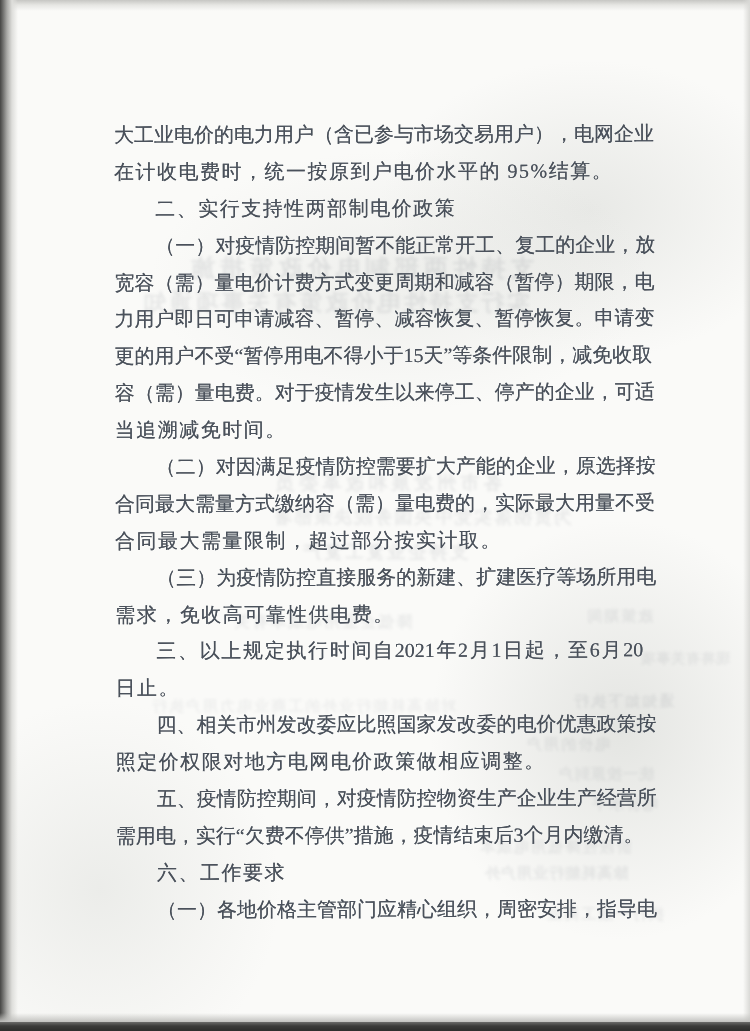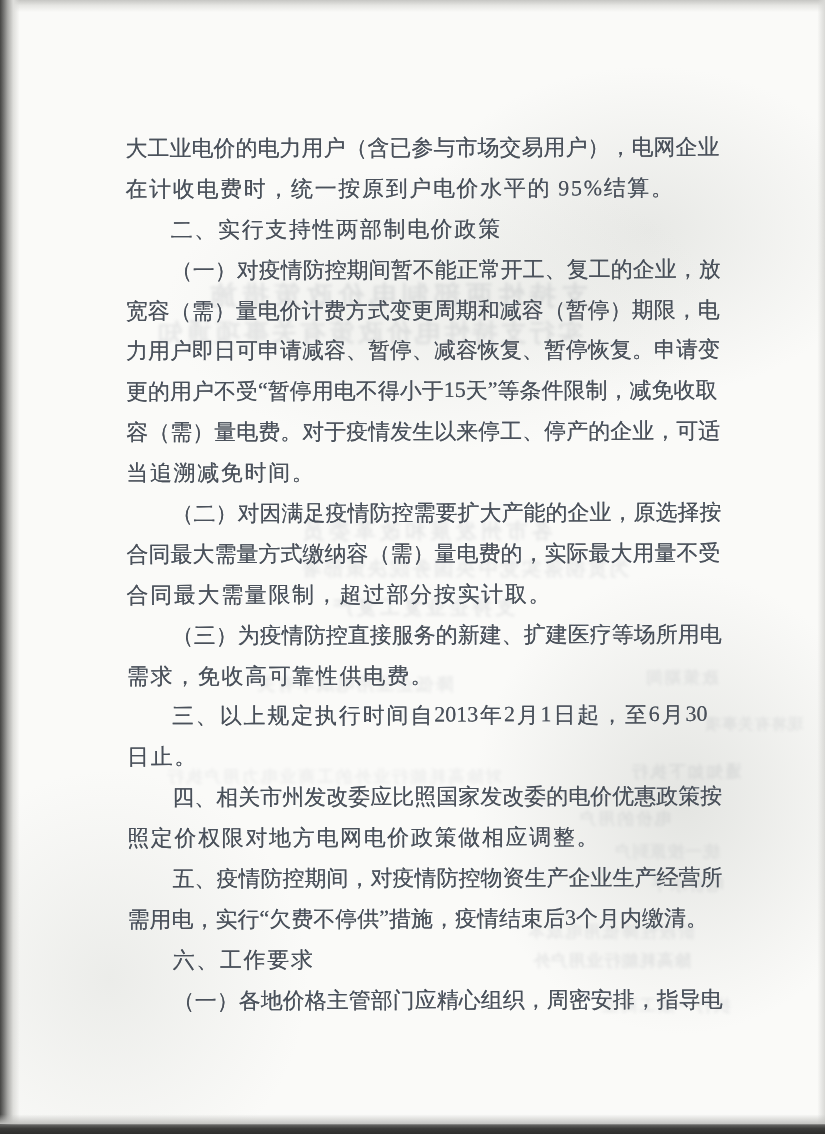--- a/index.html
+++ b/index.html
@@ -81,21 +81,21 @@
       <div class="line justify"><span>宽</span><span>容</span><span>（</span><span>需</span><span>）</span><span>量</span><span>电</span><span>价</span><span>计</span><span>费</span><span>方</span><span>式</span><span>变</span><span>更</span><span>周</span><span>期</span><span>和</span><span>减</span><span>容</span><span>（</span><span>暂</span><span>停</span><span>）</span><span>期</span><span>限</span><span>，</span><span>电</span></div>
       <div class="line justify"><span>力</span><span>用</span><span>户</span><span>即</span><span>日</span><span>可</span><span>申</span><span>请</span><span>减</span><span>容</span><span>、</span><span>暂</span><span>停</span><span>、</span><span>减</span><span>容</span><span>恢</span><span>复</span><span>、</span><span>暂</span><span>停</span><span>恢</span><span>复</span><span>。</span><span>申</span><span>请</span><span>变</span></div>
       <div class="line justify"><span>更</span><span>的</span><span>用</span><span>户</span><span>不</span><span>受</span><span>“</span><span>暂</span><span>停</span><span>用</span><span>电</span><span>不</span><span>得</span><span>小</span><span>于</span><span>15</span><span>天</span><span>”</span><span>等</span><span>条</span><span>件</span><span>限</span><span>制</span><span>，</span><span>减</span><span>免</span><span>收</span><span>取</span></div>
       <div class="line justify"><span>容</span><span>（</span><span>需</span><span>）</span><span>量</span><span>电</span><span>费</span><span>。</span><span>对</span><span>于</span><span>疫</span><span>情</span><span>发</span><span>生</span><span>以</span><span>来</span><span>停</span><span>工</span><span>、</span><span>停</span><span>产</span><span>的</span><span>企</span><span>业</span><span>，</span><span>可</span><span>适</span></div>
       <div class="line">当追溯减免时间。</div>
       <div class="line justify indent"><span>（</span><span>二</span><span>）</span><span>对</span><span>因</span><span>满</span><span>足</span><span>疫</span><span>情</span><span>防</span><span>控</span><span>需</span><span>要</span><span>扩</span><span>大</span><span>产</span><span>能</span><span>的</span><span>企</span><span>业</span><span>，</span><span>原</span><span>选</span><span>择</span><span>按</span></div>
       <div class="line justify"><span>合</span><span>同</span><span>最</span><span>大</span><span>需</span><span>量</span><span>方</span><span>式</span><span>缴</span><span>纳</span><span>容</span><span>（</span><span>需</span><span>）</span><span>量</span><span>电</span><span>费</span><span>的</span><span>，</span><span>实</span><span>际</span><span>最</span><span>大</span><span>用</span><span>量</span><span>不</span><span>受</span></div>
       <div class="line">合同最大需量限制，超过部分按实计取。</div>
       <div class="line justify indent"><span>（</span><span>三</span><span>）</span><span>为</span><span>疫</span><span>情</span><span>防</span><span>控</span><span>直</span><span>接</span><span>服</span><span>务</span><span>的</span><span>新</span><span>建</span><span>、</span><span>扩</span><span>建</span><span>医</span><span>疗</span><span>等</span><span>场</span><span>所</span><span>用</span><span>电</span></div>
       <div class="line">需求，免收高可靠性供电费。</div>
-      <div class="line justify indent"><span>三</span><span>、</span><span>以</span><span>上</span><span>规</span><span>定</span><span>执</span><span>行</span><span>时</span><span>间</span><span>自</span><span>2013</span><span>年</span><span>2</span><span>月</span><span>1</span><span>日</span><span>起</span><span>，</span><span>至</span><span>6</span><span>月</span><span>30</span></div>
+      <div class="line justify indent"><span>三</span><span>、</span><span>以</span><span>上</span><span>规</span><span>定</span><span>执</span><span>行</span><span>时</span><span>间</span><span>自</span><span>2021</span><span>年</span><span>2</span><span>月</span><span>1</span><span>日</span><span>起</span><span>，</span><span>至</span><span>6</span><span>月</span><span>20</span></div>
       <div class="line">日止。</div>
       <div class="line justify indent"><span>四</span><span>、</span><span>相</span><span>关</span><span>市</span><span>州</span><span>发</span><span>改</span><span>委</span><span>应</span><span>比</span><span>照</span><span>国</span><span>家</span><span>发</span><span>改</span><span>委</span><span>的</span><span>电</span><span>价</span><span>优</span><span>惠</span><span>政</span><span>策</span><span>按</span></div>
       <div class="line">照定价权限对地方电网电价政策做相应调整。</div>
       <div class="line justify indent"><span>五</span><span>、</span><span>疫</span><span>情</span><span>防</span><span>控</span><span>期</span><span>间</span><span>，</span><span>对</span><span>疫</span><span>情</span><span>防</span><span>控</span><span>物</span><span>资</span><span>生</span><span>产</span><span>企</span><span>业</span><span>生</span><span>产</span><span>经</span><span>营</span><span>所</span></div>
       <div class="line justify"><span>需</span><span>用</span><span>电</span><span>，</span><span>实</span><span>行</span><span>“</span><span>欠</span><span>费</span><span>不</span><span>停</span><span>供</span><span>”</span><span>措</span><span>施</span><span>，</span><span>疫</span><span>情</span><span>结</span><span>束</span><span>后</span><span>3</span><span>个</span><span>月</span><span>内</span><span>缴</span><span>清</span><span>。</span></div>
       <div class="line indent">六、工作要求</div>
       <div class="line justify indent"><span>（</span><span>一</span><span>）</span><span>各</span><span>地</span><span>价</span><span>格</span><span>主</span><span>管</span><span>部</span><span>门</span><span>应</span><span>精</span><span>心</span><span>组</span><span>织</span><span>，</span><span>周</span><span>密</span><span>安</span><span>排</span><span>，</span><span>指</span><span>导</span><span>电</span></div>
     </div>
 
   <div class="edge-top"></div>

